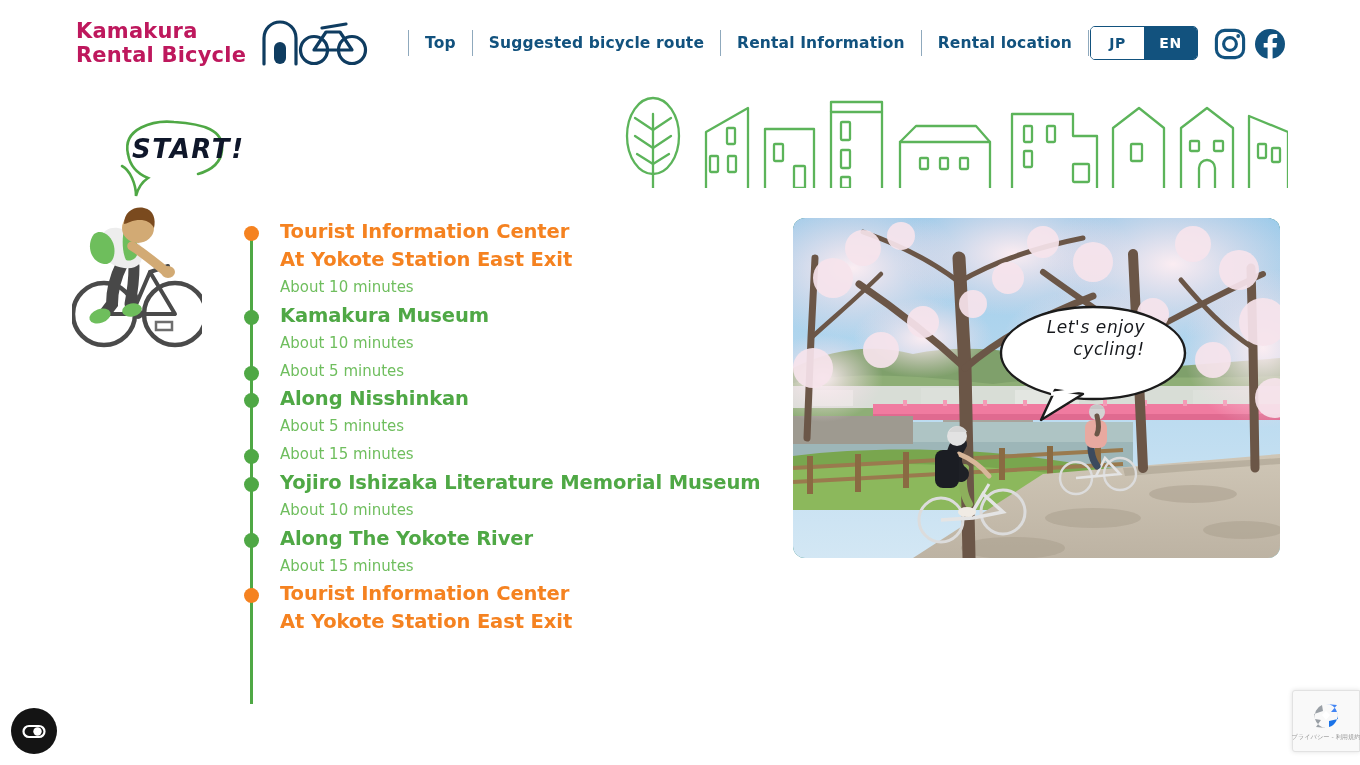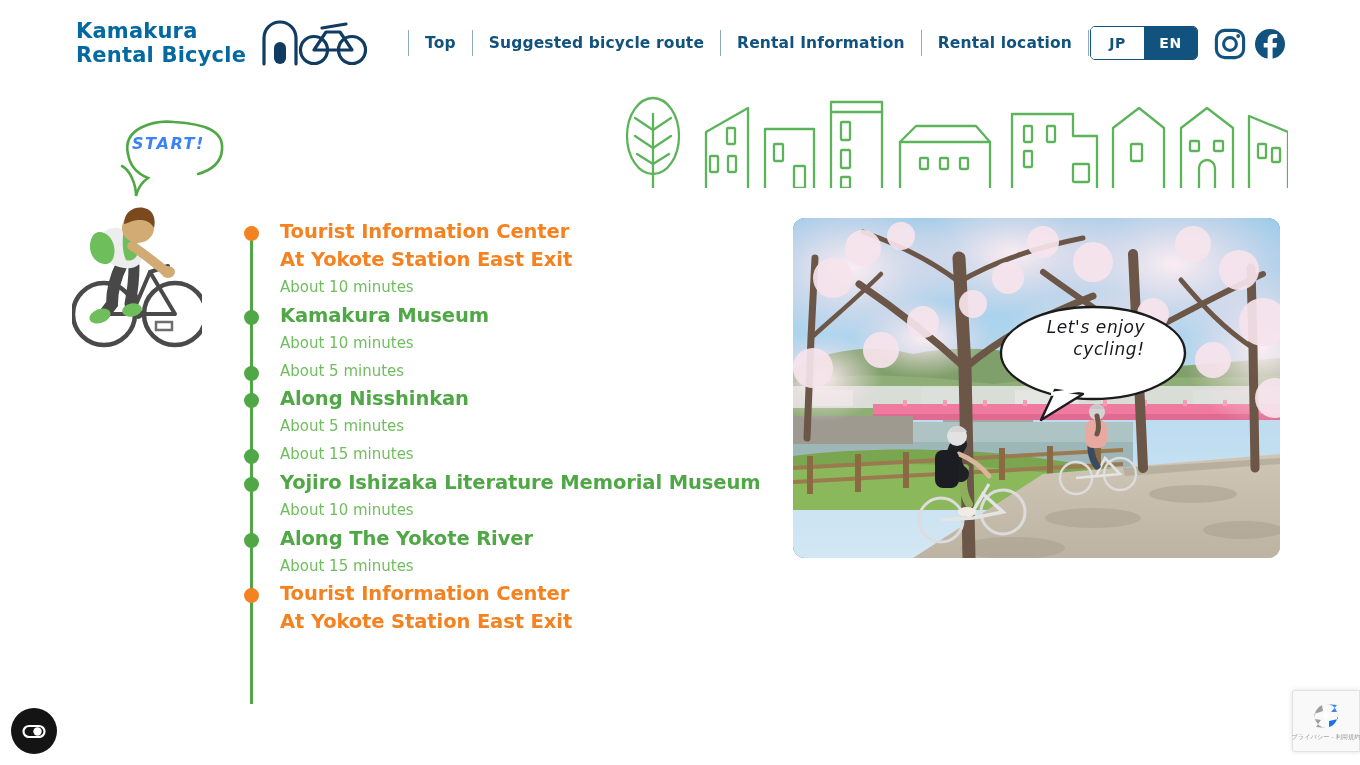--- a/index.html
+++ b/index.html
@@ -16,21 +16,21 @@
     position: absolute; top: 0; left: 0; width: 1360px; height: 88px;
     background: #ffffff;
     display: flex; align-items: center;
   }
   .logo-block {
     position: absolute; left: 76px; top: 18px;
     display: flex; align-items: center; gap: 10px;
   }
   .logo-text {
     font-size: 21px; font-weight: 700; line-height: 1.12;
-    color: #0369a1; letter-spacing: .2px;
+    color: #be185d; letter-spacing: .2px;
     font-family: "DejaVu Sans", sans-serif;
   }
   .logo-mark { margin-left: 4px; }
 
   .nav {
     position: absolute; left: 408px; top: 30px;
     display: flex; align-items: center;
   }
   .nav .bar { width: 1px; height: 26px; background: #8FA9BD; }
   .nav a {
@@ -57,22 +57,22 @@
   .social { position: absolute; left: 1214px; top: 28px; display: flex; gap: 8px; }
 
   
   .townscape { position: absolute; left: 624px; top: 88px; }
 
   
   .start-bubble { position: absolute; left: 112px; top: 118px; }
   .start-label {
     position: absolute; left: 132px; top: 134px;
     font-family: "DejaVu Sans", sans-serif;
-    font-size: 16px; font-weight: 700; font-style: italic;
-    color: #3b82f6; letter-spacing: 1.6px;
+    font-size: 26px; font-weight: 700; font-style: italic;
+    color: #0f172a; letter-spacing: 1.6px;
   }
   .cyclist { position: absolute; left: 72px; top: 200px; }
 
   
   .timeline { position: absolute; left: 236px; top: 218px; width: 540px; }
   .tl-line {
     position: absolute; left: 14px; top: 16px;
     width: 3px; height: 470px; background: #4FA845;
   }
   .tl-item { position: relative; padding-left: 44px; }

